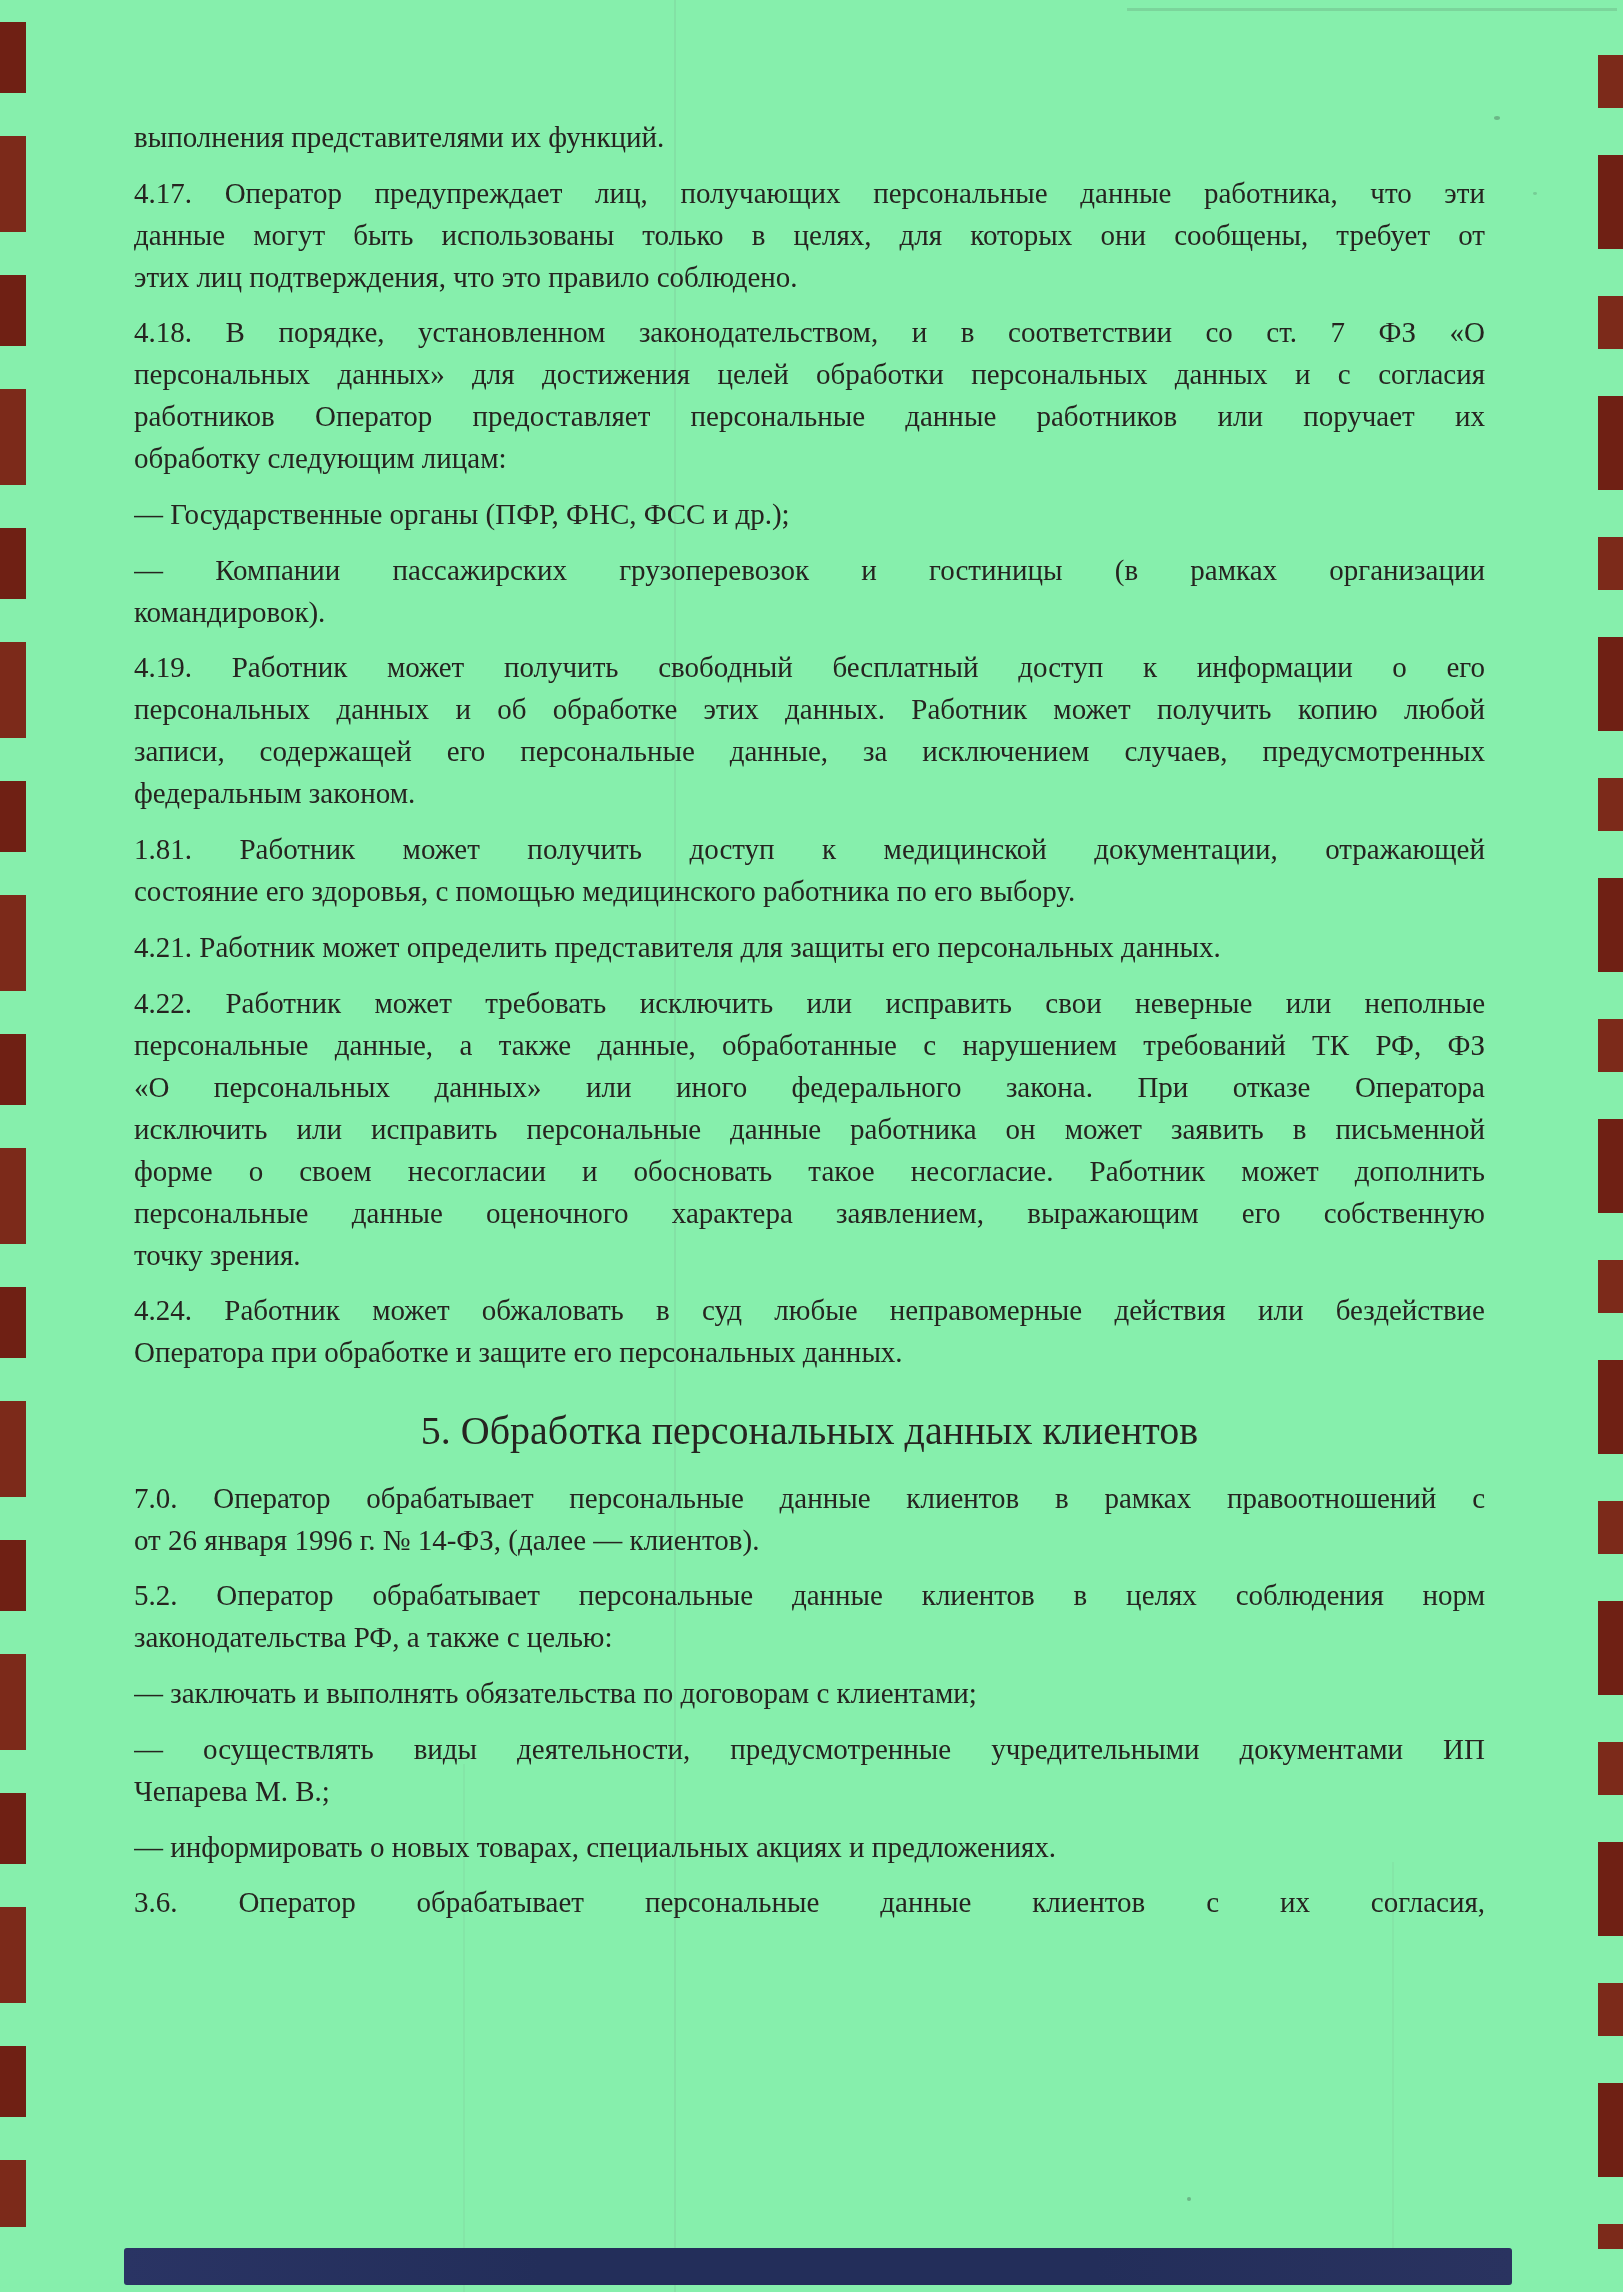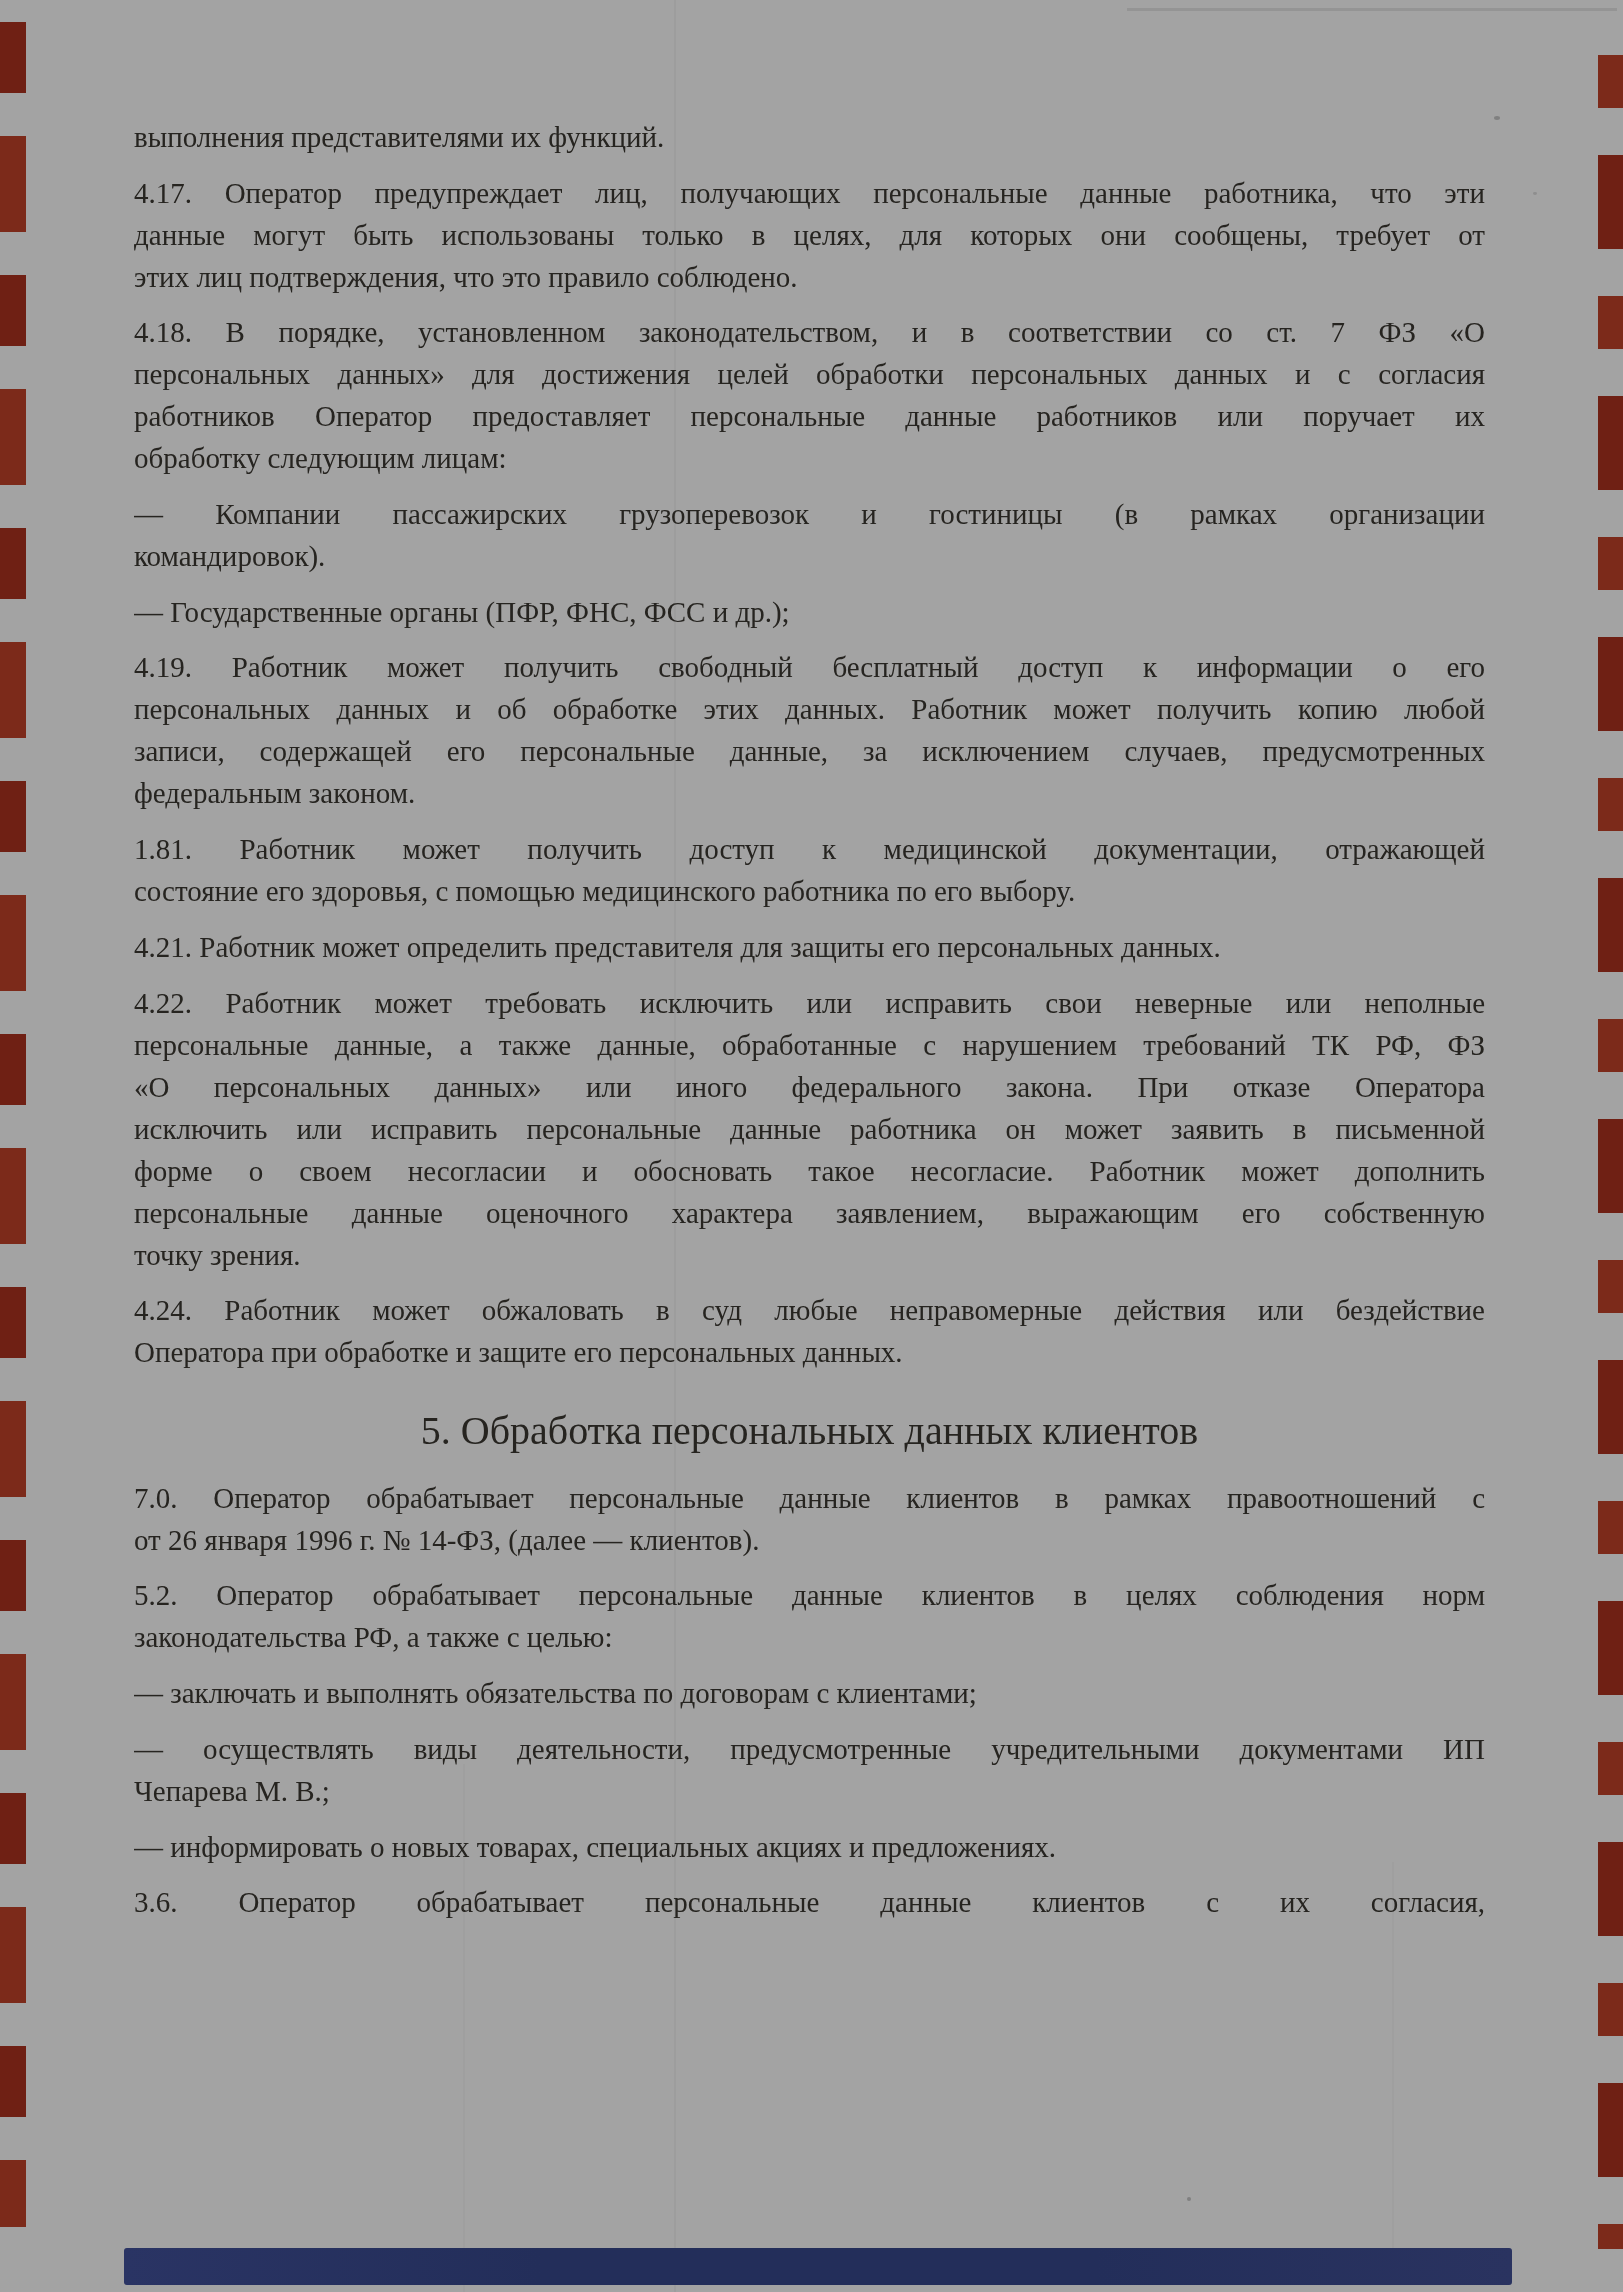--- a/index.html
+++ b/index.html
@@ -93,21 +93,21 @@
     font-size: 40px;
     line-height: 49px;
     height: 49px;
     text-align: center;
     text-align-last: center;
   }
 </style>
 </head>
 <body>
 
-<div class="page" style="background: #a3a3a3; color: rgb(38, 36, 32);">
+<div class="page" style="background: #86efac; color: rgb(38, 36, 32);">
   <div class="hairline-top"></div>
   <div class="crease crease-1"></div>
   <div class="crease crease-2"></div>
   <div class="crease crease-3"></div>
   <div class="speck speck-1"></div>
   <div class="speck speck-2"></div>
   <div class="speck speck-3"></div>
 
   <div class="content">
       <div class="para body">
@@ -118,25 +118,25 @@
         <div class="line">данные могут быть использованы только в целях, для которых они сообщены, требует от</div>
         <div class="line last">этих лиц подтверждения, что это правило соблюдено.</div>
       </div>
       <div class="para body">
         <div class="line">4.18. В порядке, установленном законодательством, и в соответствии со ст. 7 ФЗ «О</div>
         <div class="line">персональных данных» для достижения целей обработки персональных данных и с согласия</div>
         <div class="line">работников Оператор предоставляет персональные данные работников или поручает их</div>
         <div class="line last">обработку следующим лицам:</div>
       </div>
       <div class="para bullet">
+        <div class="line last">— Государственные органы (ПФР, ФНС, ФСС и др.);</div>
+      </div>
+      <div class="para bullet">
         <div class="line">— Компании пассажирских грузоперевозок и гостиницы (в рамках организации</div>
         <div class="line last">командировок).</div>
-      </div>
-      <div class="para bullet">
-        <div class="line last">— Государственные органы (ПФР, ФНС, ФСС и др.);</div>
       </div>
       <div class="para body">
         <div class="line">4.19. Работник может получить свободный бесплатный доступ к информации о его</div>
         <div class="line">персональных данных и об обработке этих данных. Работник может получить копию любой</div>
         <div class="line">записи, содержащей его персональные данные, за исключением случаев, предусмотренных</div>
         <div class="line last">федеральным законом.</div>
       </div>
       <div class="para body">
         <div class="line">1.81. Работник может получить доступ к медицинской документации, отражающей</div>
         <div class="line last">состояние его здоровья, с помощью медицинского работника по его выбору.</div>

